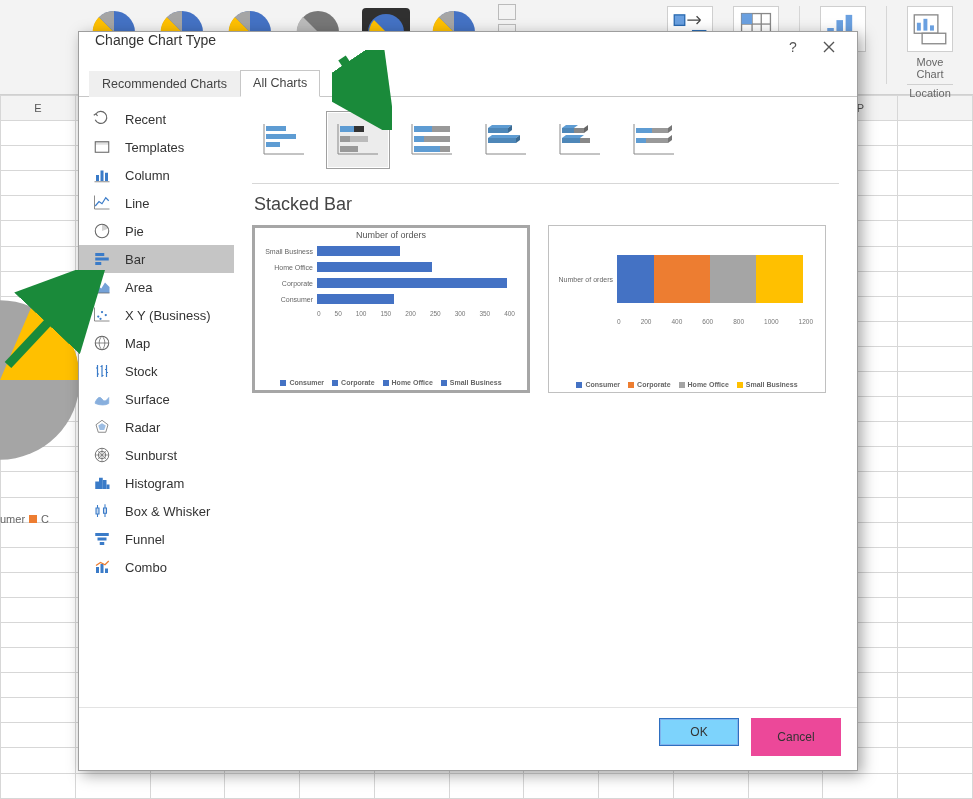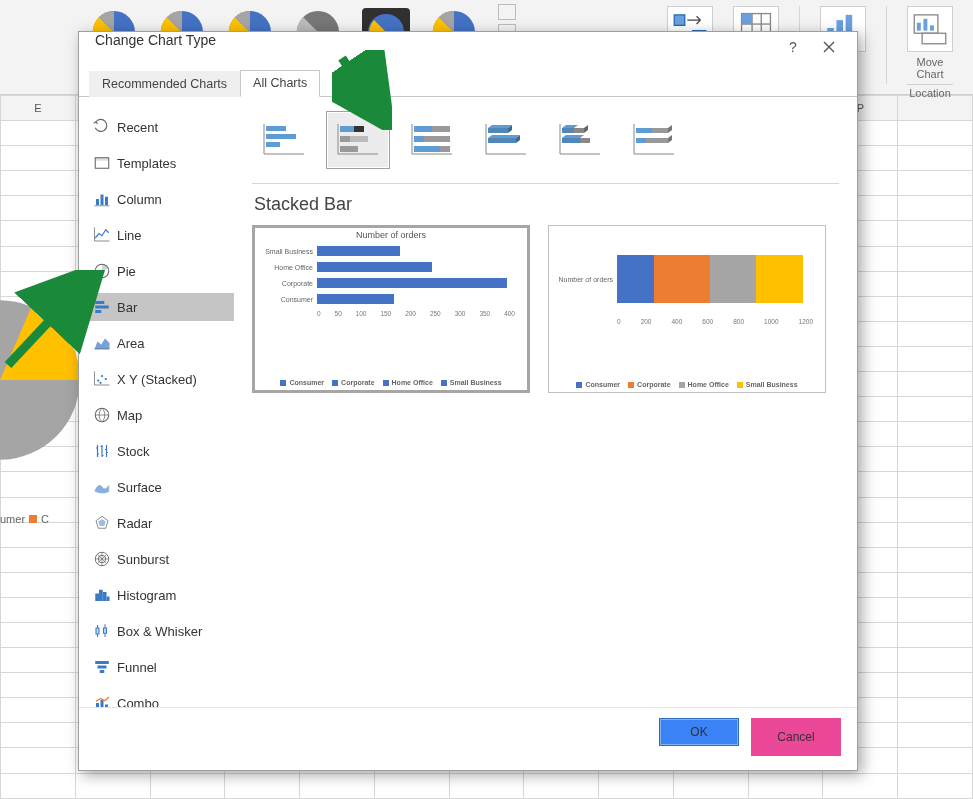--- a/index.html
+++ b/index.html
@@ -95,26 +95,25 @@
     border-bottom:1px solid #fff;
   }
 
   .dialog-body{ flex:1; display:flex; overflow:hidden; }
   .cat-list{
     width: 155px;
     padding: 8px 0;
     box-sizing:border-box;
   }
   .cat-item{
-    display:flex; align-items:center; gap:6px;
+    display:flex; align-items:center; gap:14px;
     height: 28px;
     padding: 0 10px 0 14px;
     font-size:13px; color:#333;
     cursor:default;
-    margin-top:8px;
   }
   .cat-item.selected{ background:#c5c5c5; }
   .cat-item .cicon{ width:18px; height:18px; flex:0 0 18px; display:flex; align-items:center; justify-content:center; color:#555;}
   .cat-item .cicon svg{width:18px;height:18px;}
 
   .right-pane{
     flex:1; padding: 14px 18px 10px 18px;
     display:flex; flex-direction:column;
     box-sizing:border-box;
   }
@@ -169,21 +168,21 @@
     border:6px solid #ec4899;
     background:#ec4899;
     font-size:12px;
     display:flex; align-items:center; justify-content:center;
     cursor:default;
     color:#333;
   }
   .btn.primary{
     border:1px solid #2e6fc0;
     box-shadow: inset 0 0 0 1px #7fb3ec;
-    background:#3b82f6;
+    background:#7dd3fc;
   }
 
   
   .arrow {
     position:absolute;
     pointer-events:none;
   }
   .arrow svg{display:block;}
 
   
@@ -832,21 +831,21 @@
       <div class="cat-item">
         <span class="cicon">
             <svg viewBox="0 0 24 24">
               <path d="M2 20 h20 M2 20 V2" stroke="#666"></path>
               <circle cx="7" cy="14" r="1.5" fill="#3a7bc8"></circle>
               <circle cx="12" cy="8" r="1.5" fill="#3a7bc8"></circle>
               <circle cx="17" cy="12" r="1.5" fill="#3a7bc8"></circle>
               <circle cx="10" cy="17" r="1.5" fill="#3a7bc8"></circle>
             </svg>
           </span>
-        <span>X Y (Stacked)</span>
+        <span>X Y (Business)</span>
       </div>
       <div class="cat-item">
         <span class="cicon">
             <svg viewBox="0 0 24 24">
               <circle cx="12" cy="12" r="9" fill="none" stroke="#666" stroke-width="1.4"></circle>
               <path d="M3 12 h18 M12 3 c5 4 5 14 0 18 M12 3 c-5 4 -5 14 0 18" fill="none" stroke="#666"></path>
             </svg>
           </span>
         <span>Map</span>
       </div>

